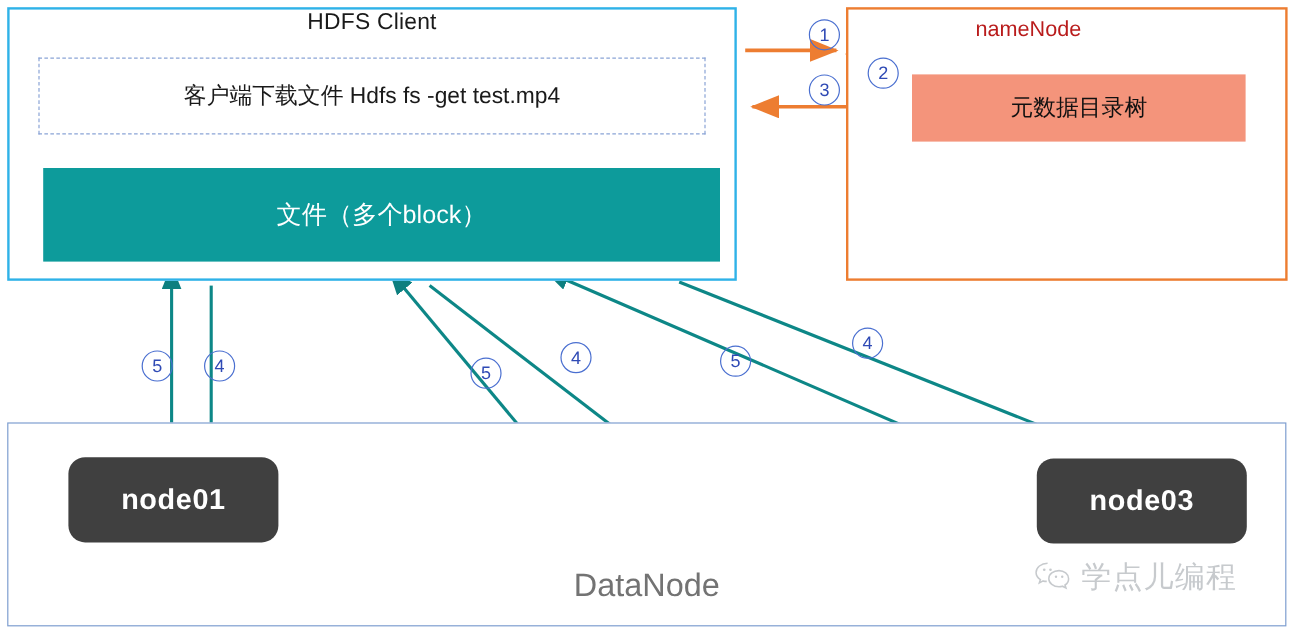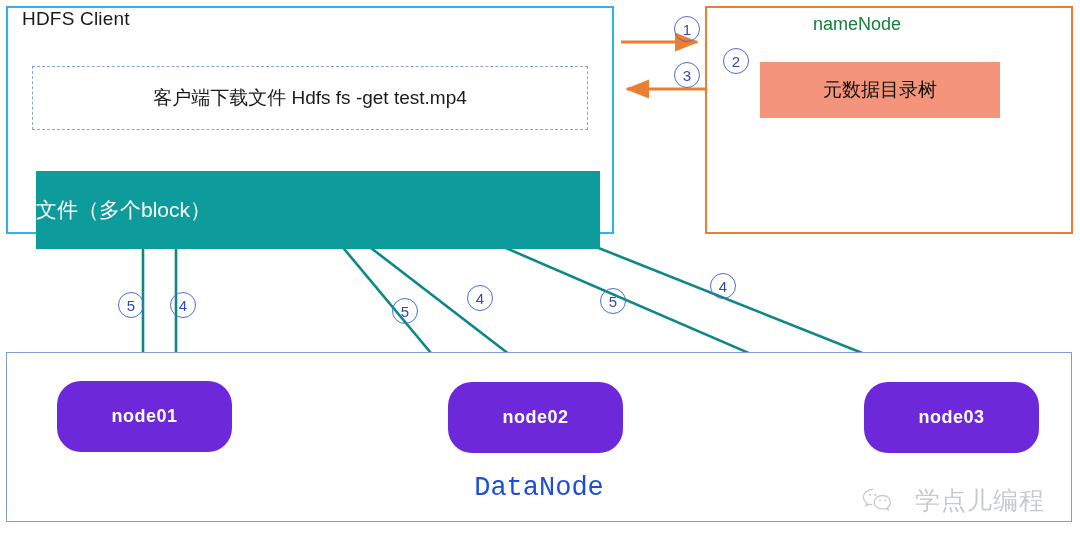--- a/index.html
+++ b/index.html
@@ -10,79 +10,79 @@
   #stage{position:absolute;left:0;top:0;width:1080px;height:534px;}
 
   
   .box{position:absolute;box-sizing:border-box;}
 
   #client-box{
     left:6px;top:6px;width:608px;height:228px;
     border:2px solid #2fb2e8;background:#ffffff;
   }
   #client-title{
-    position:absolute;left:6px;top:8px;width:608px;text-align:left;
-    font-size:19px;color:#1a1a1a;letter-spacing:.2px;padding-left:16px;
+    position:absolute;left:6px;top:8px;width:608px;text-align:center;
+    font-size:19px;color:#1a1a1a;letter-spacing:.2px;
   }
   #cmd-box{
-    left:32px;top:66px;width:556px;height:64px;
+    left:32px;top:48px;width:556px;height:64px;
     border:1.5px dashed #8aa4d6;background:#ffffff;
     display:flex;align-items:center;justify-content:center;
   }
   #cmd-text{font-size:19px;color:#1a1a1a;white-space:nowrap;}
   #file-block{
     left:36px;top:140px;width:564px;height:78px;
-    background:#0d9b9b;display:flex;align-items:center;justify-content:flex-start;margin-top:31px;
+    background:#0d9b9b;display:flex;align-items:center;justify-content:center;
   }
   #file-text{font-size:21px;color:#ffffff;}
 
   #namenode-box{
     left:705px;top:6px;width:368px;height:228px;
     border:2px solid #ed7d31;background:#ffffff;
   }
   #namenode-title{
     position:absolute;left:705px;top:14px;width:304px;text-align:center;
-    font-size:18px;color:#15803d;
+    font-size:18px;color:#b91c1c;
   }
   .nn-item{
-    position:absolute;left:760px;width:240px;height:56px;background:#f4947b;
+    position:absolute;left:760px;width:278px;height:56px;background:#f4947b;
     display:flex;align-items:center;justify-content:center;
     font-size:19px;color:#111111;
   }
   #nn-item-0{top:62px;}
   #nn-item-1{top:148px;}
 
   #datanode-box{
     left:6px;top:352px;width:1066px;height:170px;
     border:1.5px solid #7e9ed0;background:#ffffff;
   }
   #datanode-label{
     position:absolute;left:6px;top:473px;width:1066px;text-align:center;
-    font-size:27px;color:#1d4ed8;font-weight:400;font-family:Liberation Mono, monospace;
+    font-size:27px;color:#737373;font-weight:400;
   }
   .node{
-    position:absolute;width:175px;height:71px;background:#6d28d9;border-radius:24px;
+    position:absolute;width:175px;height:71px;background:#404040;border-radius:14px;
     display:flex;align-items:center;justify-content:center;
-    font-size:18px;font-weight:bold;color:#ffffff;letter-spacing:.5px;
+    font-size:24px;font-weight:bold;color:#ffffff;letter-spacing:.5px;
   }
   #node-0{left:57px;top:381px;}
   #node-1{left:448px;top:382px;}
   #node-2{left:864px;top:382px;}
 
   
   .step{
     position:absolute;width:24px;height:24px;border-radius:50%;
     border:1.6px solid #4a6fd0;color:#2f4ab5;
     font-size:15px;display:flex;align-items:center;justify-content:center;
     background:transparent;line-height:1;
   }
   
   #watermark{
-    position:absolute;left:862px;top:480px;width:200px;height:40px;
-    display:flex;align-items:center;gap:21px;opacity:.55;
+    position:absolute;left:862px;top:460px;width:200px;height:40px;
+    display:flex;align-items:center;gap:7px;opacity:.55;
   }
   #wm-text{
     font-size:25px;color:#9aa0a6;font-family:"DejaVu Sans",sans-serif;
     letter-spacing:1px;white-space:nowrap;
   }
   svg.layer{position:absolute;left:0;top:0;width:1080px;height:534px;pointer-events:none;}
 </style>
 </head>
 <body>
 
@@ -124,21 +124,20 @@
   <div class="box" id="file-block">
     <span id="file-text">文件（多个block）</span>
   </div>
 
   <div class="box" id="namenode-box"></div>
   <div id="namenode-title">nameNode</div>
   <div class="nn-item" id="nn-item-0">元数据目录树</div>
 
   <div class="box" id="datanode-box"></div>
   <div class="node" id="node-0">node01</div>
-  <div class="node" id="node-1">node02</div>
   <div class="node" id="node-2">node03</div>
   <div id="datanode-label">DataNode</div>
 
   <div class="step" style="left:674px;top:16px;">1</div>
   <div class="step" style="left:723px;top:48px;">2</div>
   <div class="step" style="left:674px;top:62px;">3</div>
 
   <div class="step" style="left:118px;top:292px;">5</div>
   <div class="step" style="left:170px;top:292px;">4</div>
 

